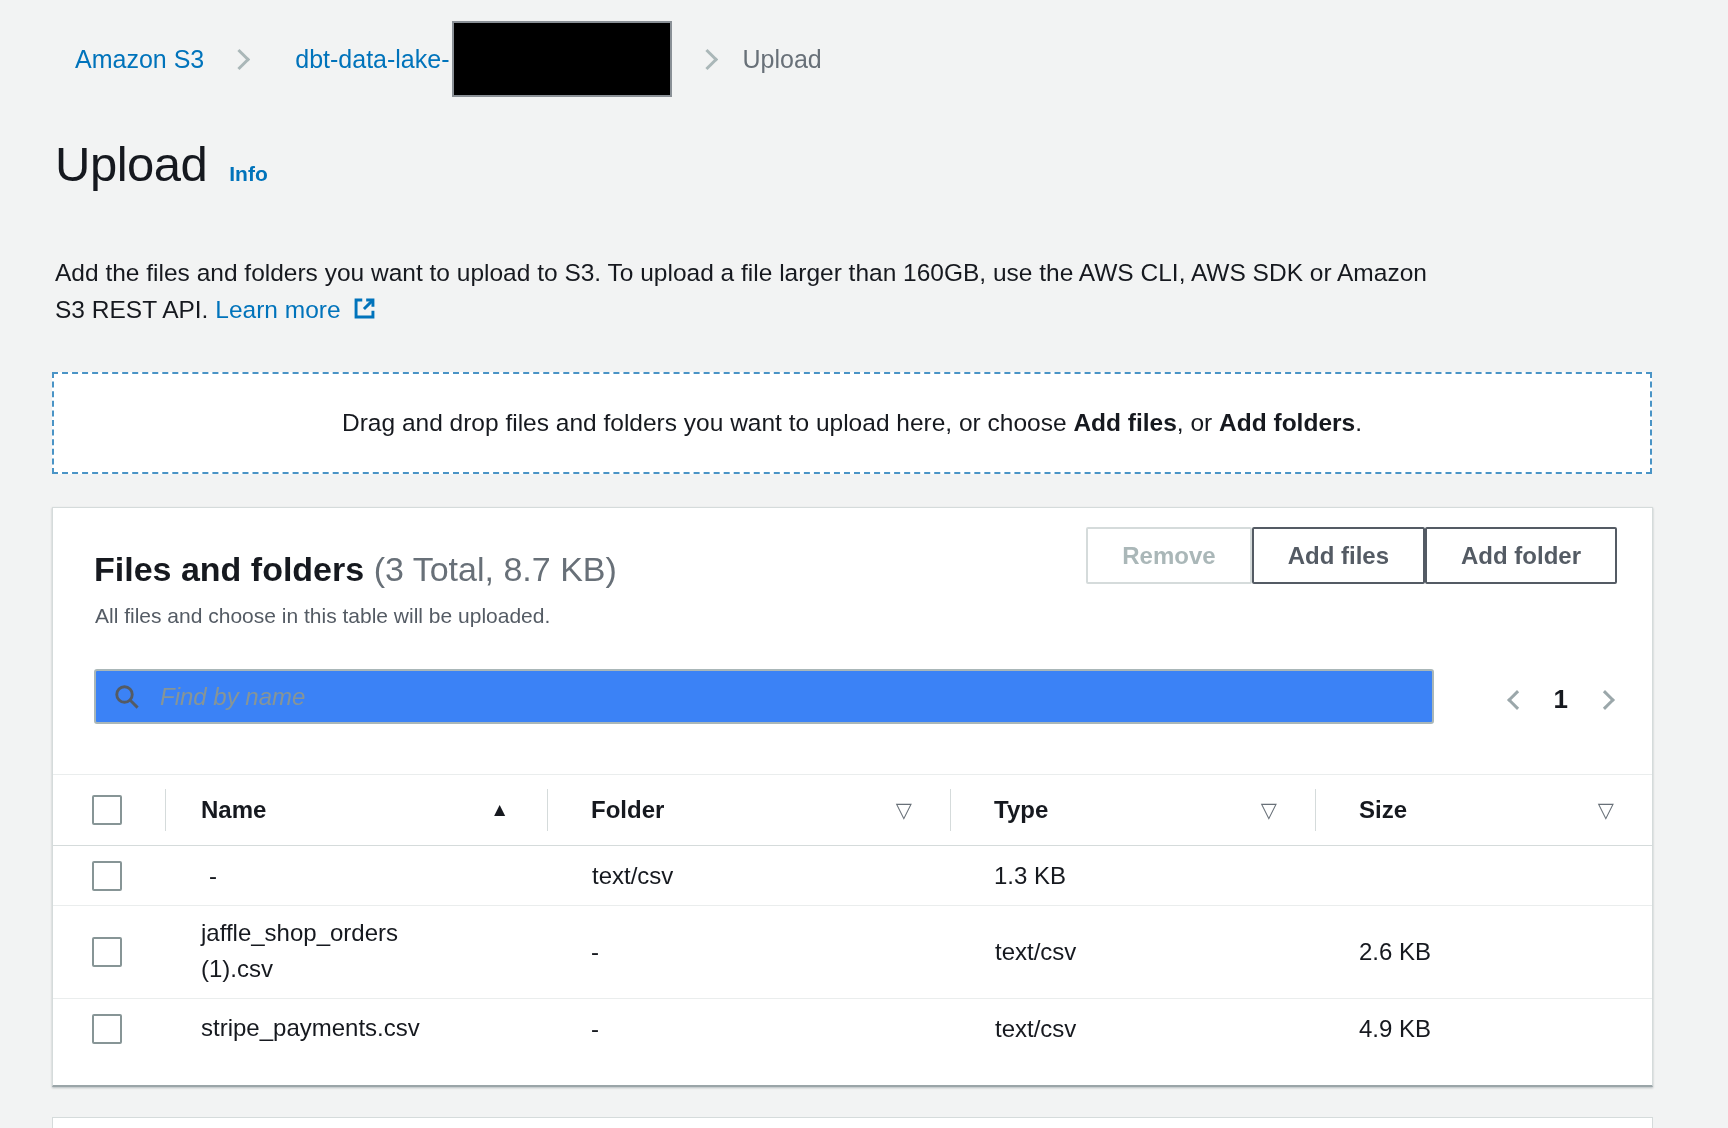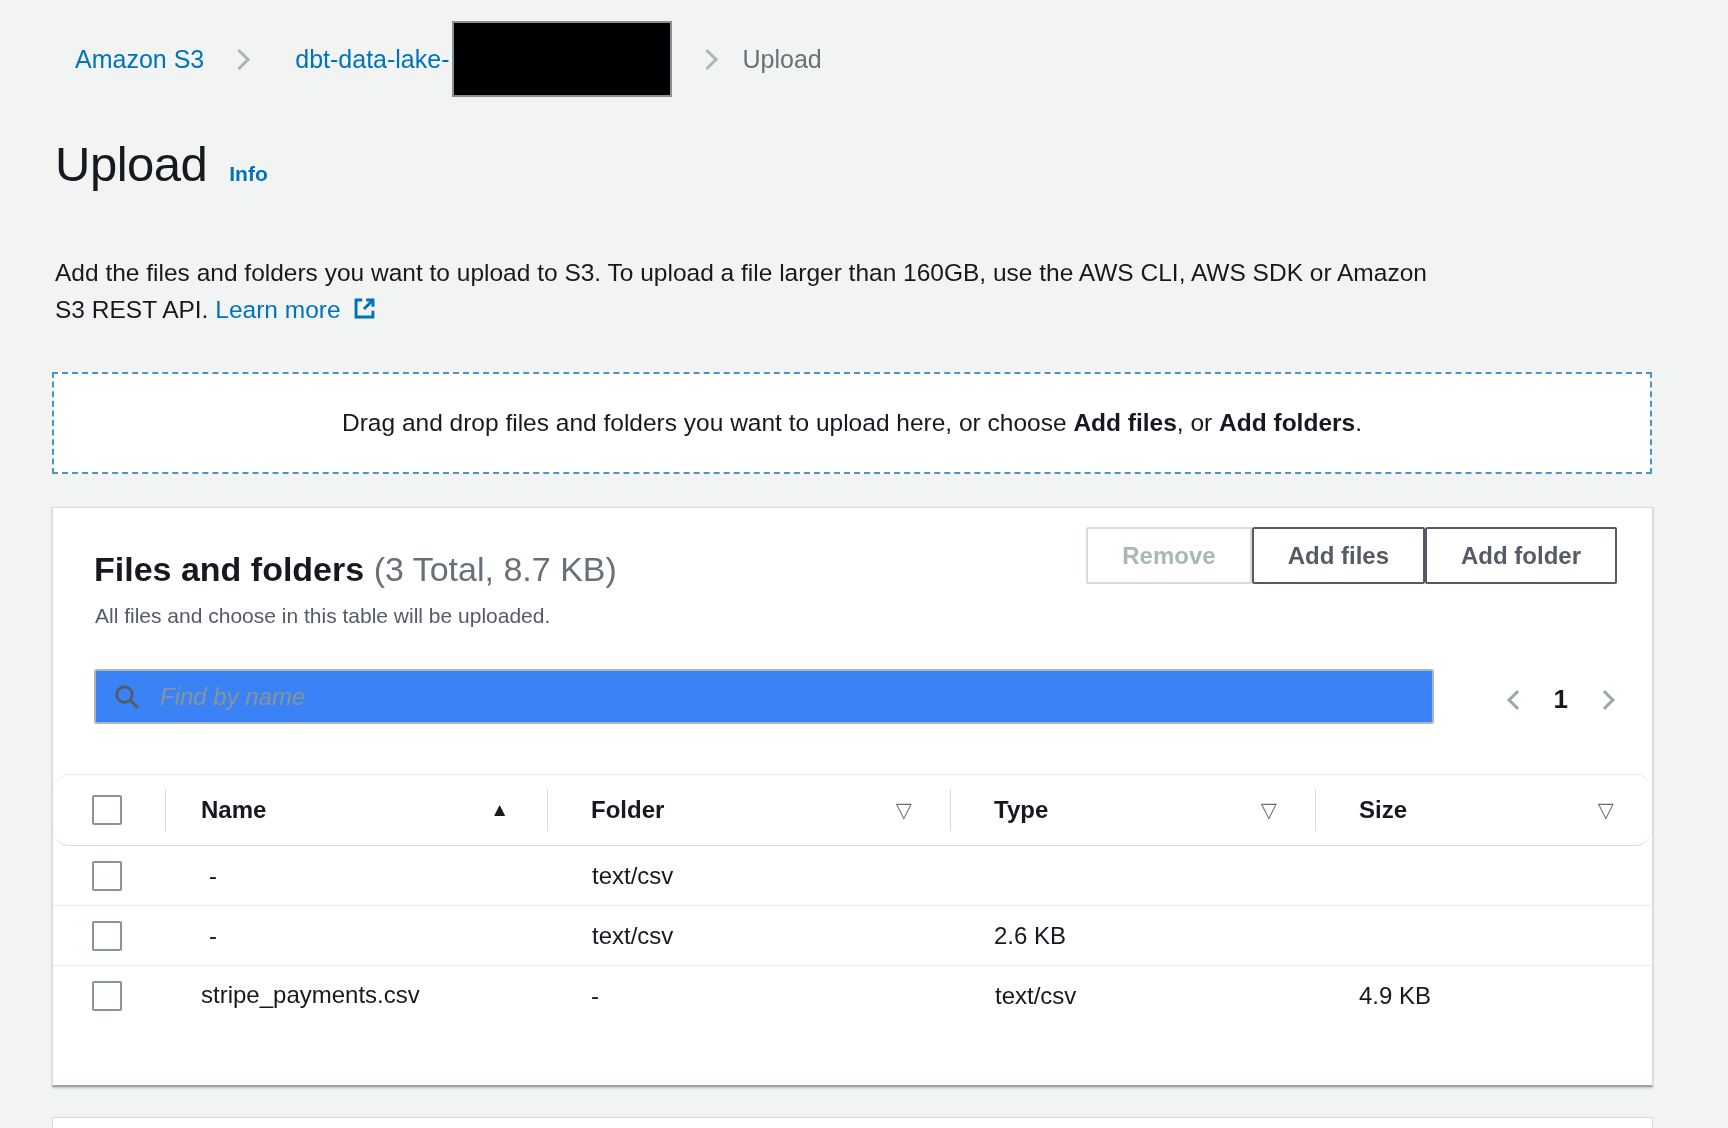--- a/index.html
+++ b/index.html
@@ -61,21 +61,21 @@
 
   .pager{position:absolute;top:176px;right:40px;display:flex;align-items:center;gap:30px;}
   .pchev{display:inline-block;width:14px;height:14px;border-top:3px solid #9ba7aa;border-right:3px solid #9ba7aa;cursor:pointer;}
   .pchev.prev{transform:rotate(-135deg);}
   .pchev.next{transform:rotate(45deg);}
   .page-num{font-size:26px;font-weight:700;color:var(--dark);cursor:pointer;}
 
   
   .tablewrap{position:absolute;left:0;right:0;top:266px;}
   .thead,.trow{display:grid;grid-template-columns:112px 382px 403px 365px 1fr;align-items:center;}
-  .thead{height:72px;border-top:1px solid var(--line);border-bottom:1px solid var(--line2);border-radius:17px;}
+  .thead{height:72px;border-top:1px solid var(--line);border-bottom:1px solid var(--line2);}
   .th{position:relative;display:flex;align-items:center;justify-content:space-between;font-size:24px;font-weight:700;color:var(--dark);height:100%;padding:0 38px 0 44px;cursor:pointer;}
   .th.name{padding-left:36px;}
   .th:not(:first-child)::before{content:"";position:absolute;left:0;top:14px;bottom:14px;width:1px;background:var(--line2);}
   .cb-cell{padding-left:39px;height:100%;display:flex;align-items:center;}
   .checkbox{display:inline-block;width:30px;height:30px;border:2px solid var(--faint);border-radius:2px;background:#fff;cursor:pointer;}
   .sort-asc{font-size:19px;color:var(--dark);font-style:normal;}
   .filter-down{font-size:21px;color:var(--muted);font-style:normal;}
 
   .trow{border-bottom:1px solid var(--line);min-height:60px;}
   .trow:last-child{border-bottom:none;}
@@ -173,25 +173,28 @@
           <i class="filter-down">▽</i>
         </div>
       </div>
       <div>
           <div class="trow">
             <div class="cb-cell">
               <span class="checkbox"></span>
             </div>
             <div class="cell folder-cell">-</div>
             <div class="cell type-cell">text/csv</div>
+            <div class="cell size-cell">1.3 KB</div>
           </div>
           <div class="trow">
             <div class="cb-cell">
               <span class="checkbox"></span>
             </div>
+            <div class="cell name-cell">jaffle_shop_orders
+(1).csv</div>
             <div class="cell folder-cell">-</div>
             <div class="cell type-cell">text/csv</div>
             <div class="cell size-cell">2.6 KB</div>
           </div>
           <div class="trow">
             <div class="cb-cell">
               <span class="checkbox"></span>
             </div>
             <div class="cell name-cell">stripe_payments.csv</div>
             <div class="cell folder-cell">-</div>

